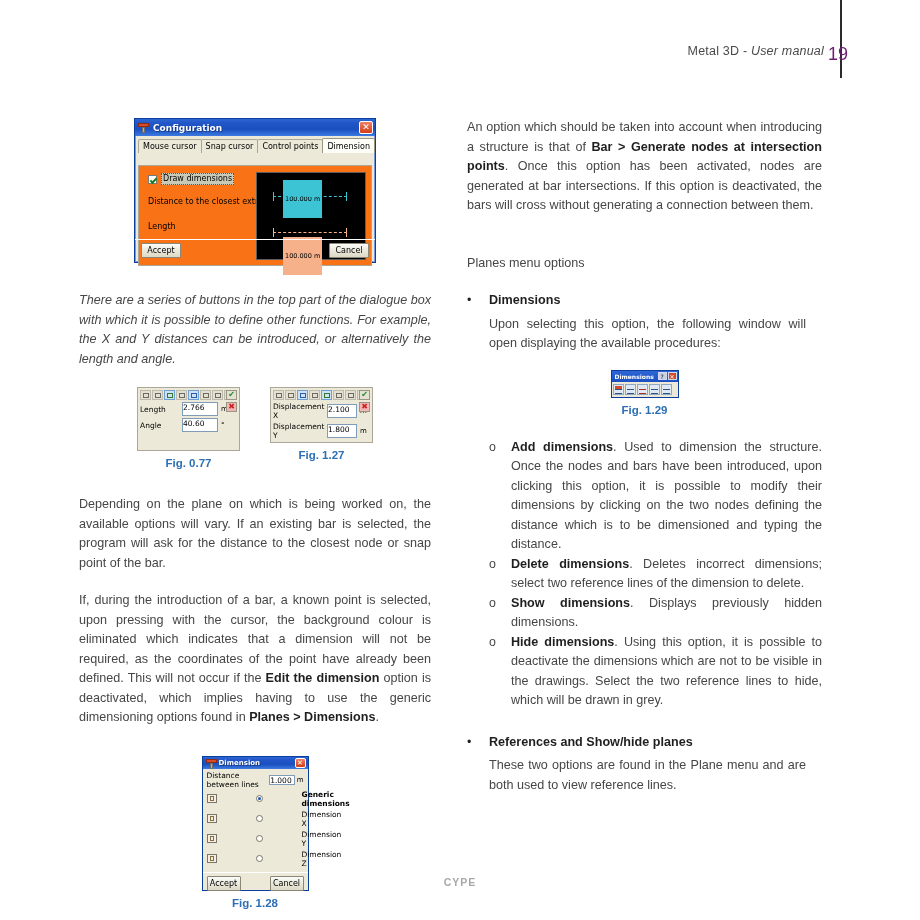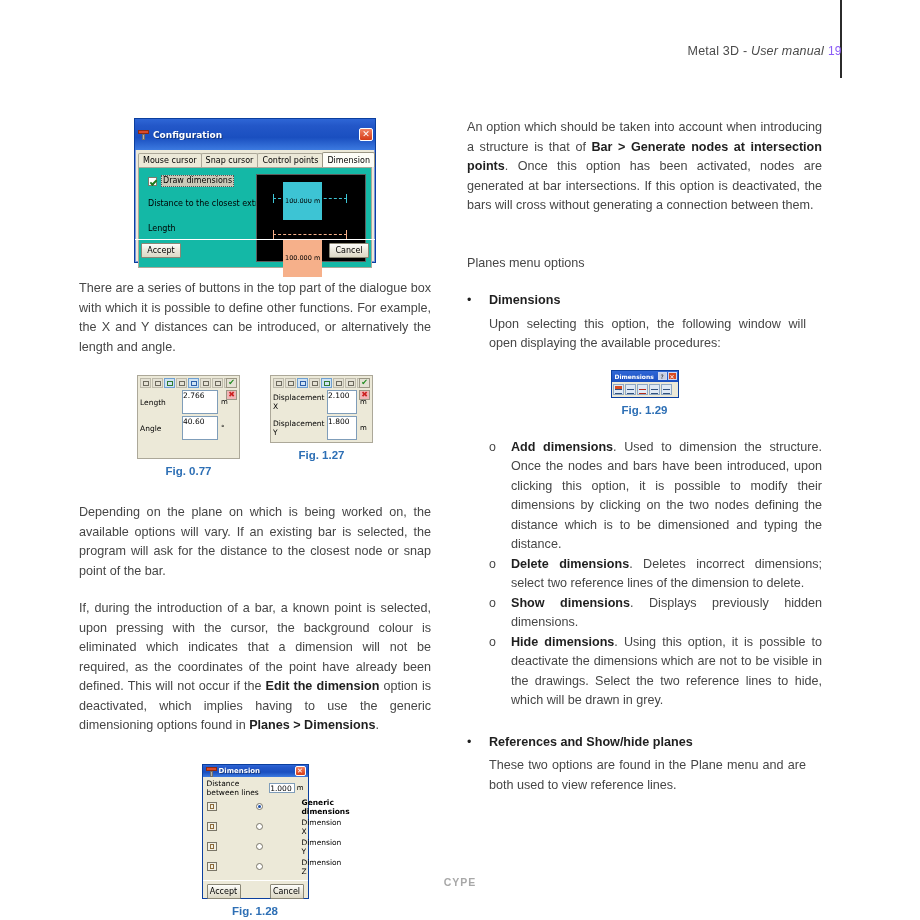--- a/index.html
+++ b/index.html
@@ -39,22 +39,22 @@
     font-size: 12.5px;
     color: #4a4a4a;
     letter-spacing: .2px;
     white-space: nowrap;
   }
   .header-title .ital { font-style: italic; }
   .header-pagenum {
     position: absolute;
     left: 828px;
     top: 44px;
-    font-size: 12px;
-    color: #8b5cf6;
+    font-size: 18px;
+    color: #701a75;
   }
 
   
   .col-left {
     position: absolute;
     left: 79px;
     top: 118px;
     width: 352px;
   }
   .col-right {
@@ -136,21 +136,21 @@
   }
 
   
   .winxp {
     background: #ece9d8;
     border: 1px solid #0b3f9e;
     box-shadow: 0 0 0 1px #7a96df inset;
     font-family: "DejaVu Sans", sans-serif;
   }
   .winxp-title {
-    height: 31px;
+    height: 17px;
     background: linear-gradient(to bottom, #2e66d6 0%, #2357c8 22%, #1a4fc0 60%, #3c7ae0 100%);
     display: flex;
     align-items: center;
     padding: 0 2px 0 3px;
     box-sizing: border-box;
   }
   .winxp-title-ico {
     width: 11px; height: 11px;
     margin-right: 4px;
     position: relative;
@@ -217,23 +217,23 @@
   }
   .tab.active {
     background: #fdfdf7;
     font-weight: normal;
     position: relative;
     z-index: 3;
     padding-top: 3px;
     border-color: #9a9684;
   }
   .tabpanel {
-    background: #14b8a6;
+    background: #f97316;
     border: 1px solid #aca899;
-    margin: 0 3px;
+    margin: 12px 3px;
     height: 99px;
     position: relative;
   }
 
   .chk-row {
     position: absolute;
     left: 9px; top: 7px;
     display: flex;
     align-items: center;
   }
@@ -370,21 +370,21 @@
     display: flex;
     align-items: center;
     margin-bottom: 2px;
     font-size: 7.5px;
     color: #000;
   }
   .field-lbl { width: 42px; flex: 0 0 auto; }
   .field-lbl.wide { width: 54px; }
   .field-box {
     width: 36px;
-    height: 24px;
+    height: 14px;
     background: #fff;
     border: 1px solid #7f9db9;
     box-sizing: border-box;
     text-align: right;
     padding-right: 14px;
     font-size: 7.5px;
     line-height: 9px;
     color: #000;
   }
   .field-unit { margin-left: 3px; font-size: 7px; }
@@ -617,21 +617,21 @@
         </div>
       </div>
 
       <div class="btn-bar">
         <div class="xpbtn" style="left:6px;">Accept</div>
         <div class="xpbtn" style="right:6px;">Cancel</div>
       </div>
     </div>
   </div>
 
-  <p class="body" style="margin-top:16px;">There are a series of buttons in the top part of the dialogue box with which it is possible to define other functions. For example, the X and Y distances can be introduced, or alternatively the length and angle.</p>
+  <p class="body" style="margin-top:28px;font-style:italic;">There are a series of buttons in the top part of the dialogue box with which it is possible to define other functions. For example, the X and Y distances can be introduced, or alternatively the length and angle.</p>
 
   <div style="display:flex;justify-content:center;gap:30px;margin:18px 0 0 0;">
 
     <div>
       <div class="minibar" style="width:103px;">
         <div class="minibar-icons">
           <span class="mi">
               <i></i>
             </span>
           <span class="mi">

